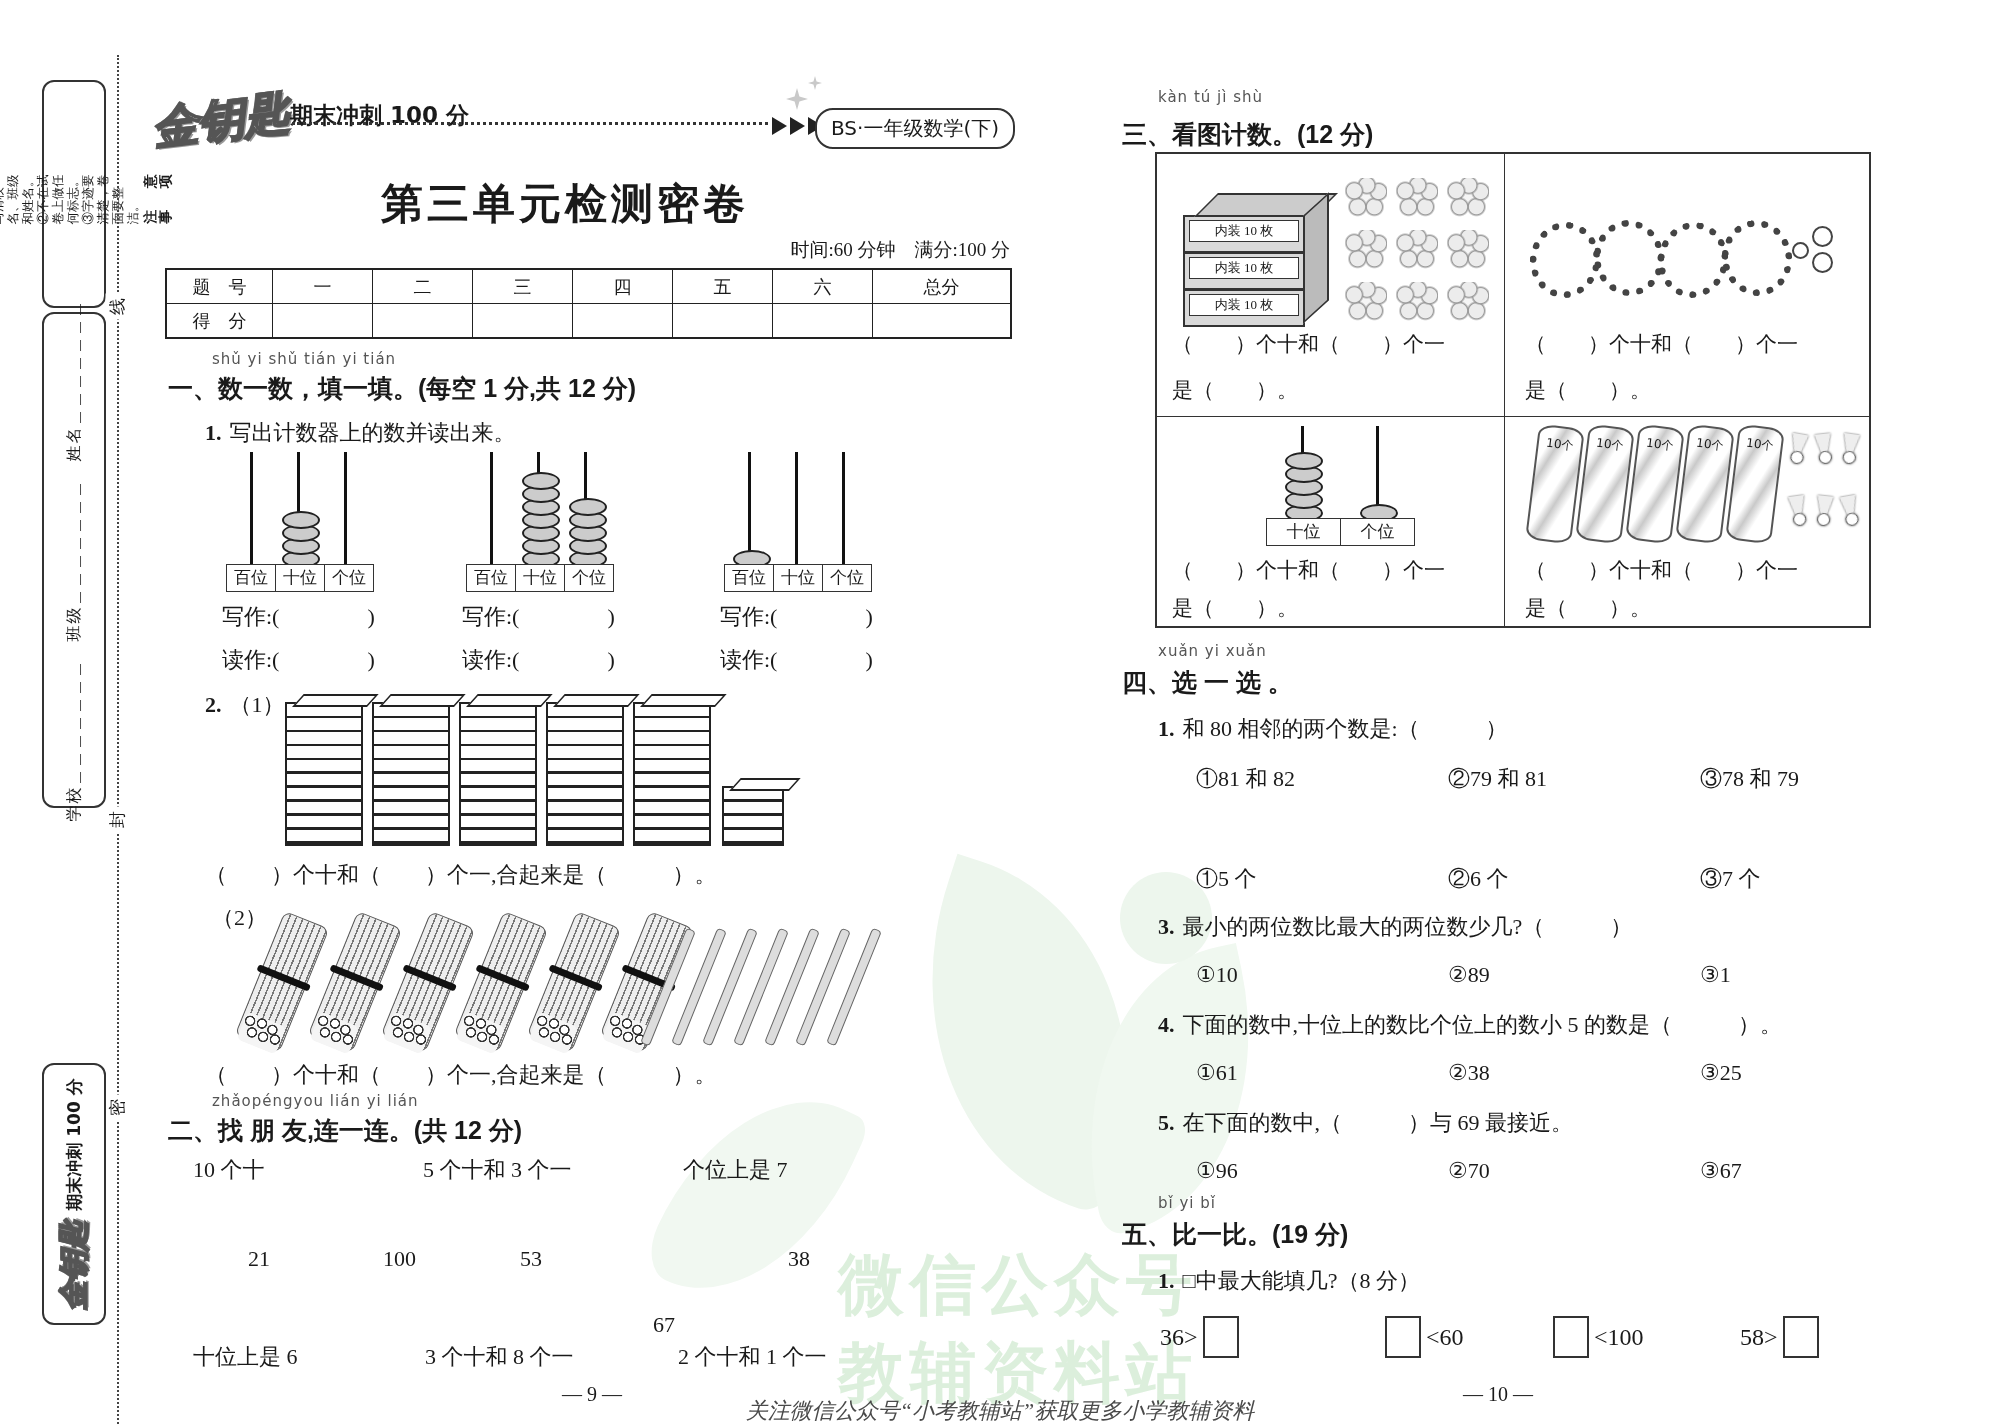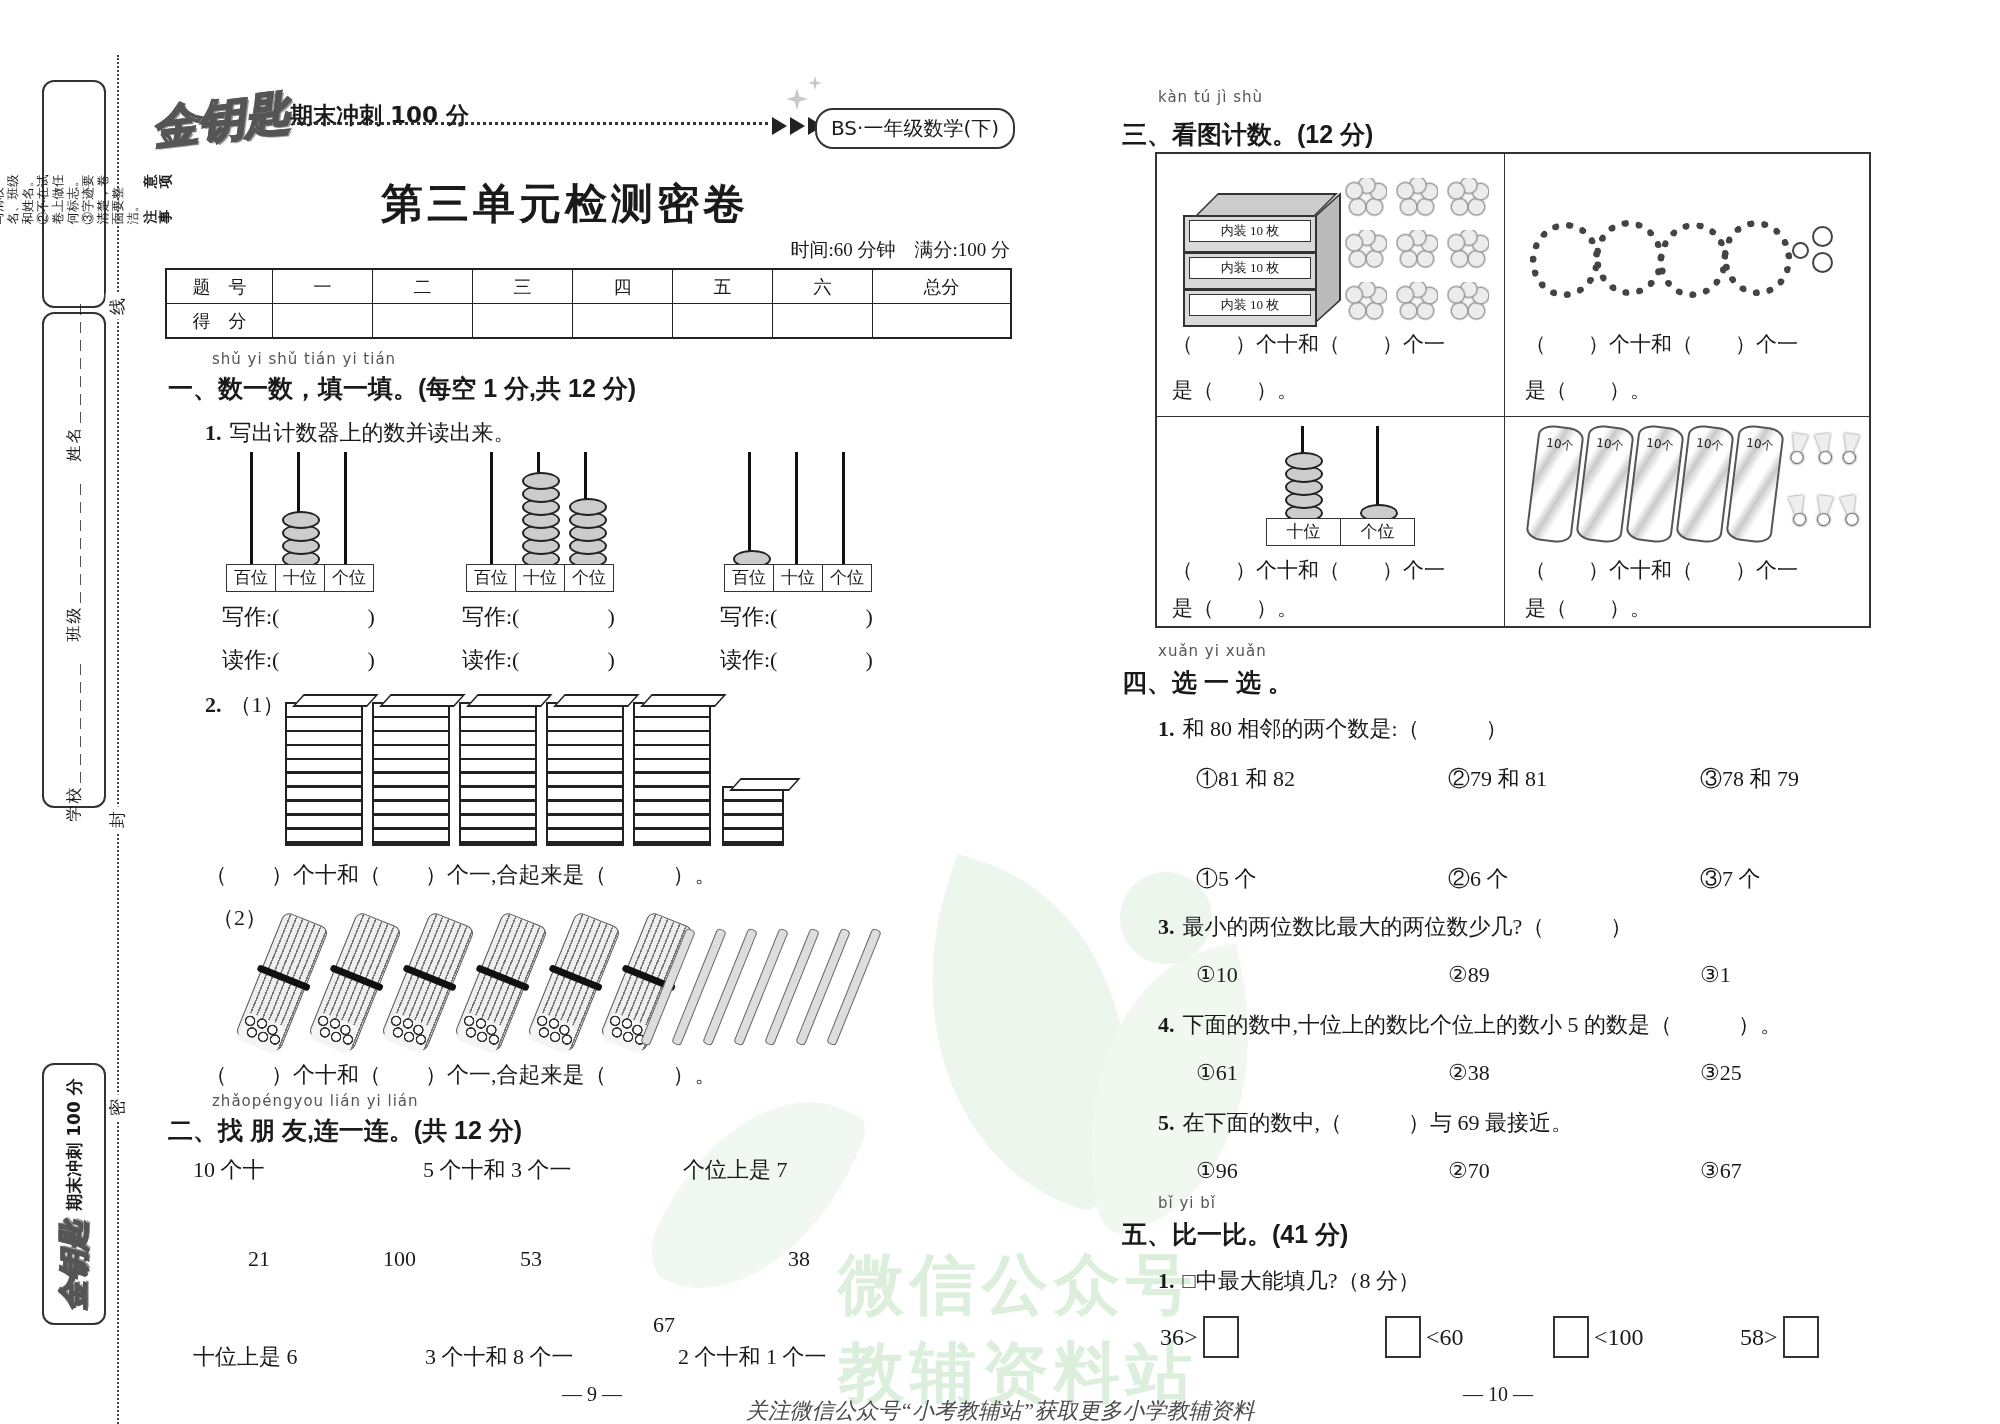--- a/index.html
+++ b/index.html
@@ -75,21 +75,21 @@
                      radial-gradient(circle 5px at 12px 18px,#fff 3.5px,#333 4px 5px,transparent 5.5px),
                      radial-gradient(circle 5px at 24px 18px,#fff 3.5px,#333 4px 5px,transparent 5.5px),
                      radial-gradient(circle 5px at 36px 16px,#fff 3.5px,#333 4px 5px,transparent 5.5px);
           background-color:#f5f5f5;}
   .stick{position:absolute;width:8px;height:122px;transform:rotate(22deg);background:#ddd;
          border:1px solid #666;border-radius:4px;}
   
   .grid3{position:absolute;left:1155px;top:152px;width:712px;height:472px;border:2px solid #333;}
   .grid3 .vdiv{position:absolute;left:347px;top:0;height:100%;border-left:1.5px solid #333;}
   .grid3 .hdiv{position:absolute;top:262px;left:0;width:100%;border-top:1.5px solid #333;}
-  .cratebox{position:absolute;width:134px;}
+  .cratebox{position:absolute;width:122px;}
   .cratebox::before{content:"";position:absolute;top:-22px;left:11px;width:116px;height:20px;background:#ccc;
                     border:2px solid #333;transform:skewX(-45deg);transform-origin:bottom left;}
   .cratebox::after{content:"";position:absolute;top:-11px;right:-24px;width:22px;height:104px;background:#bbb;
                    border:2px solid #333;transform:skewY(-42deg);}
   .crate{height:30px;background:#d9d9d9;border:2px solid #333;border-top-width:1px;padding:3px 4px 1px;}
   .crate .lbl{background:#fff;border:1px solid #333;font-size:13px;line-height:20px;text-align:center;}
   .flower{position:absolute;width:42px;height:40px;}
   .flower::before{content:"";position:absolute;inset:0;background:
     radial-gradient(circle at 22% 32%,#ececec 7px,#9a9a9a 8px,transparent 10px),
     radial-gradient(circle at 52% 18%,#ececec 7px,#9a9a9a 8px,transparent 10px),
@@ -389,21 +389,21 @@
   <div class="opt" style="left:1700px;top:1060px;">③25</div>
 
   <div class="qline" style="left:1158px;top:1108px;">
     <b>5.</b><span>在下面的数中,（　　　）与 69 最接近。</span>
   </div>
   <div class="opt" style="left:1196px;top:1158px;">①96</div>
   <div class="opt" style="left:1448px;top:1158px;">②70</div>
   <div class="opt" style="left:1700px;top:1158px;">③67</div>
 
   <div class="pinyin" style="left:1158px;top:1194px;">bǐ yi bǐ</div>
-  <div class="sec-head" style="left:1122px;top:1218px;">五、比一比。(41 分)</div>
+  <div class="sec-head" style="left:1122px;top:1218px;">五、比一比。(19 分)</div>
   <div class="qline" style="left:1158px;top:1266px;">
     <b>1.</b><span>□中最大能填几?（8 分）</span>
   </div>
 
   <div class="cmp" style="left:1160px;top:1316px;">
     <span>36&gt;</span>
       <span class="cbox"></span>
   </div>
   <div class="cmp" style="left:1385px;top:1316px;">
     <span class="cbox"></span>

